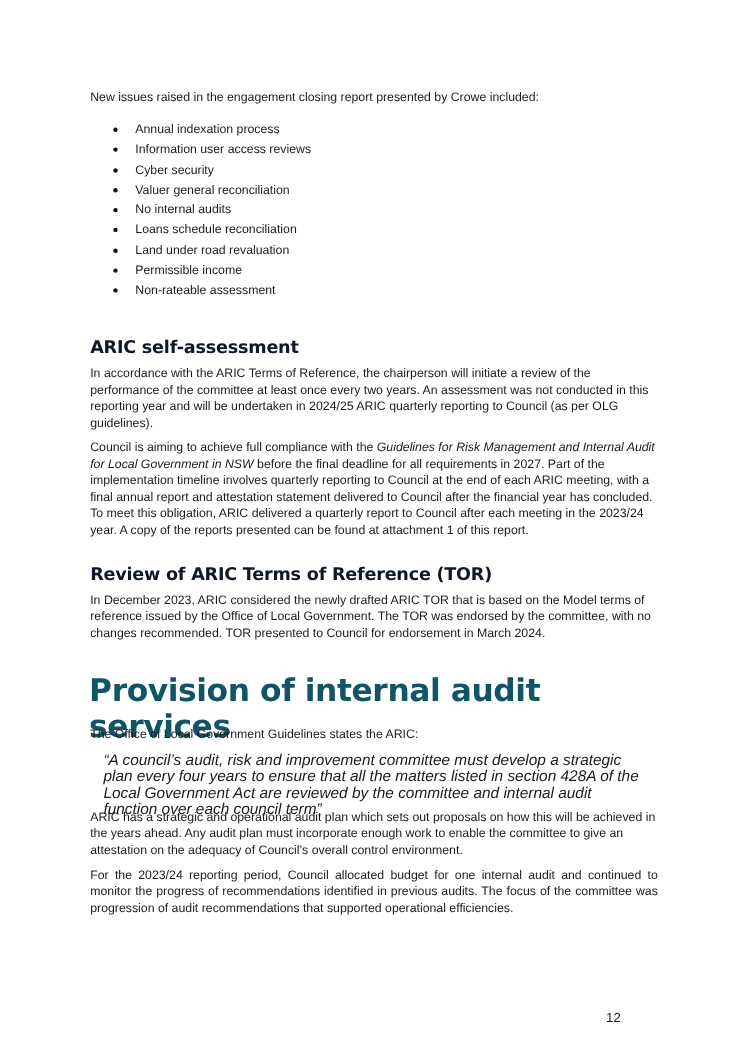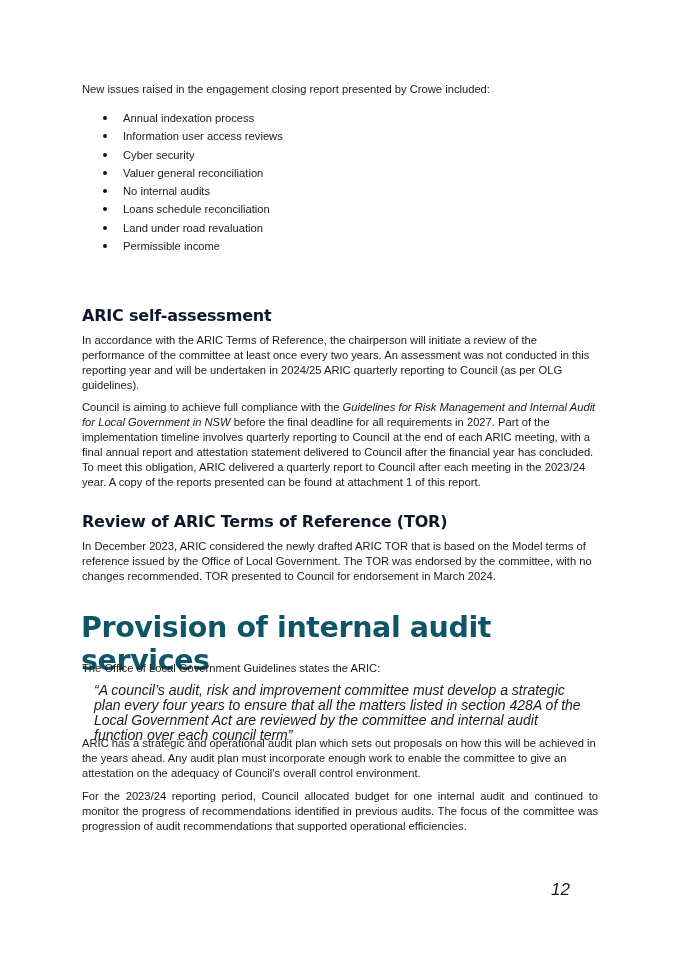--- a/index.html
+++ b/index.html
@@ -18,39 +18,40 @@
       font-weight: bold; font-size: 16px; color: #0f172a; margin: 0; letter-spacing: -0.2px;
     }
     .h1 {
       position: absolute; left: 81px; top: 611px; font-family: "DejaVu Sans", sans-serif;
       font-weight: bold; font-size: 28.5px; color: #0f5568; margin: 0; letter-spacing: -0.4px;
     }
     .para { position: absolute; left: 82px; width: 516px; margin: 0; font-size: 11.2px; line-height: 15px; }
     .quote { position: absolute; left: 94px; width: 495px; margin: 0; font-size: 14px; line-height: 15px; font-style: italic; }
     .justify { text-align: justify; }
     .footer { position: absolute; left: 82px; top: 918px; font-size: 11.2px; }
-    .pagenum { position: absolute; left: 551px; top: 880px; font-size: 17px; font-style: italic; }
+    .pagenum { position: absolute; left: 551px; top: 918px; font-size: 12px; }
     em { font-style: italic; }
   </style>
 </head>
 <body>
 
 <div class="page">
 
   <p class="intro text" style="margin:0;">New issues raised in the engagement closing report presented by Crowe included:</p>
 
   <ul class="bullets">
     <li><span class="dot"></span><span>Annual indexation process</span></li>
     <li><span class="dot"></span><span>Information user access reviews</span></li>
     <li><span class="dot"></span><span>Cyber security</span></li>
     <li><span class="dot"></span><span>Valuer general reconciliation</span></li>
     <li><span class="dot"></span><span>No internal audits</span></li>
     <li><span class="dot"></span><span>Loans schedule reconciliation</span></li>
     <li><span class="dot"></span><span>Land under road revaluation</span></li>
     <li><span class="dot"></span><span>Permissible income</span></li>
+    <li><span class="dot"></span><span>Non-rateable assessment</span></li>
   </ul>
 
   <h2 class="h2" style="top:306px;">ARIC self-assessment</h2>
   <p class="para" style="top:333px;">In accordance with the ARIC Terms of Reference, the chairperson will initiate a review of the performance of the committee at least once every two years. An assessment was not conducted in this reporting year and will be undertaken in 2024/25 ARIC quarterly reporting to Council (as per OLG guidelines).</p>
   <p class="para" style="top:400px;"><span>Council is aiming to achieve full compliance with the </span><em>Guidelines for Risk Management and Internal Audit for Local Government in NSW</em><span> before the final deadline for all requirements in 2027. Part of the implementation timeline involves quarterly reporting to Council at the end of each ARIC meeting, with a final annual report and attestation statement delivered to Council after the financial year has concluded. To meet this obligation, ARIC delivered a quarterly report to Council after each meeting in the 2023/24 year. A copy of the reports presented can be found at attachment 1 of this report.</span></p>
 
   <h2 class="h2" style="top:512px;">Review of ARIC Terms of Reference (TOR)</h2>
   <p class="para" style="top:539px;">In December 2023, ARIC considered the newly drafted ARIC TOR that is based on the Model terms of reference issued by the Office of Local Government. The TOR was endorsed by the committee, with no changes recommended. TOR presented to Council for endorsement in March 2024.</p>
 
   <h1 class="h1">Provision of internal audit services</h1>

